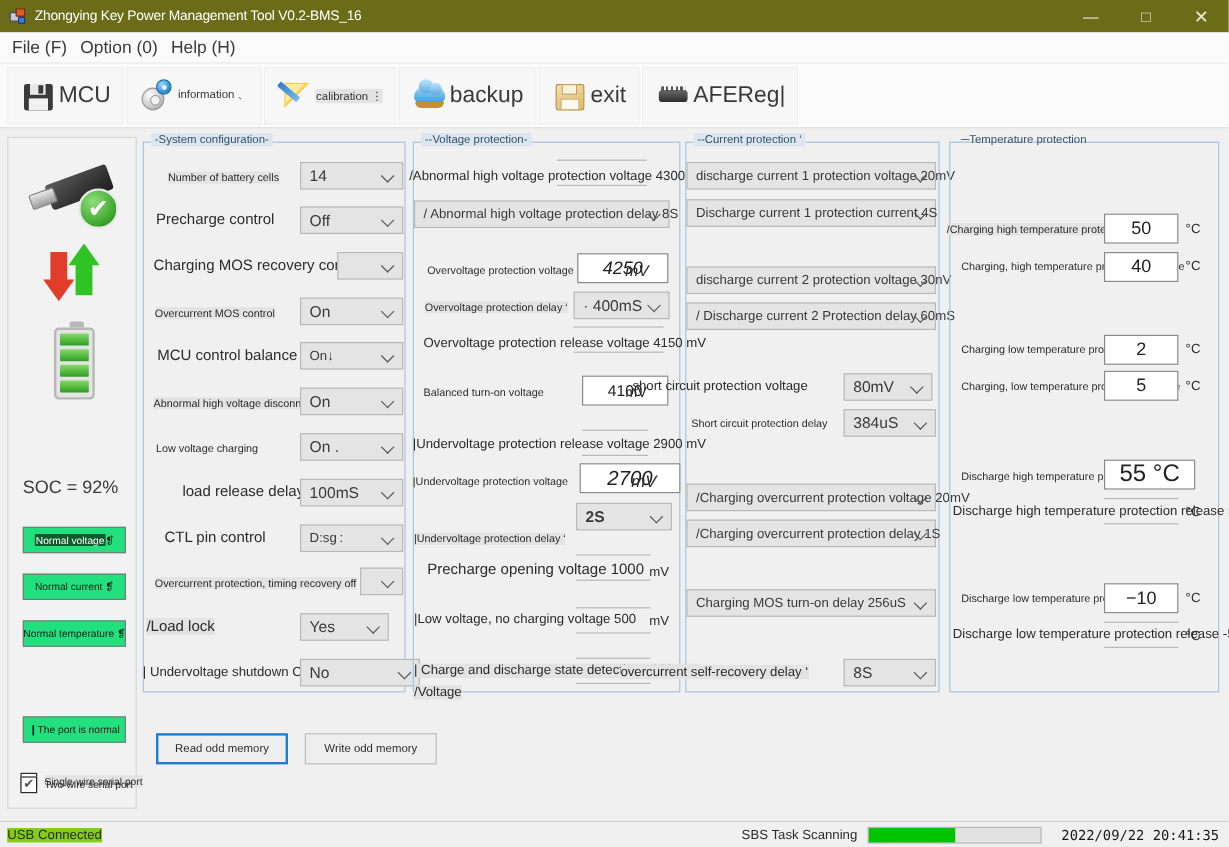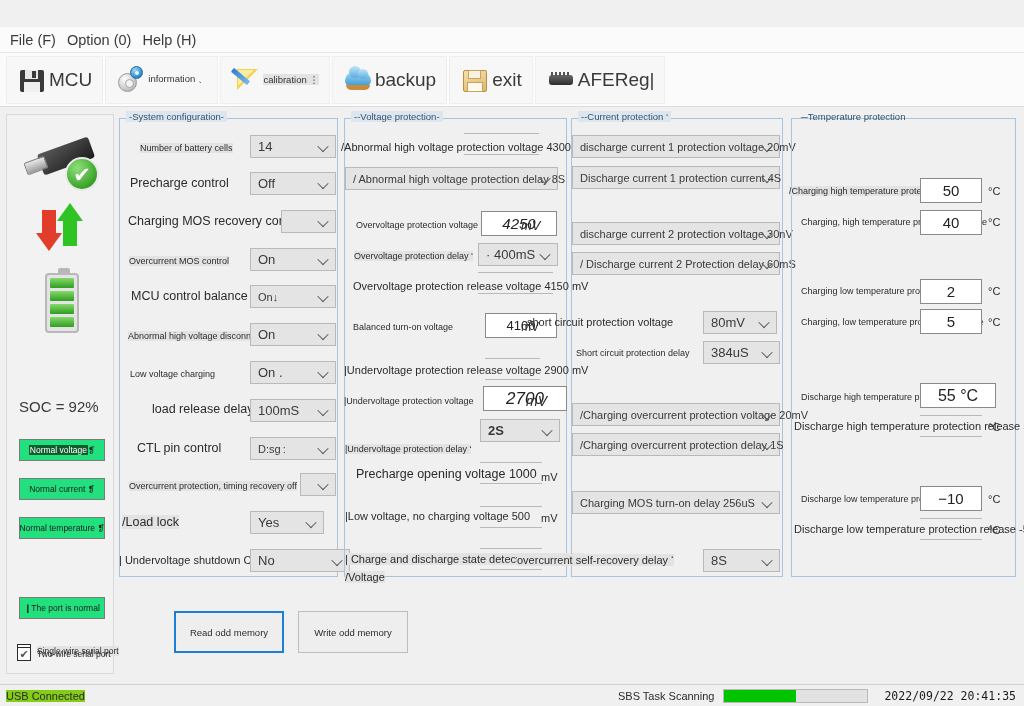--- a/index.html
+++ b/index.html
@@ -327,24 +327,24 @@
   .underline-box {
     position: absolute; height: 22px;
     border-top: 1px solid #b9b9b9; border-bottom: 1px solid #b9b9b9;
     background: transparent;
   }
 
   .unit { position: absolute; font-size: 11px; color: #2b2b2b; }
 
   
   .btn {
-    position: absolute; height: 42px; background: #eeeeee;
+    position: absolute; height: 26px; background: #eeeeee;
     border: 1px solid #bdbdbd;
     display: flex; align-items: center; justify-content: center;
-    font-size: 9.5px; color: #2b2b2b; white-space: nowrap; margin-left: 44px;
+    font-size: 9.5px; color: #2b2b2b; white-space: nowrap;
   }
   .btn.focus { border: 2px solid #1d7fd4; }
 
   
   .statusbar {
     position: absolute; left: 0; bottom: 0; width: 1024px; height: 22px;
     background: #f0f0f0; border-top: 1px solid #d0d0d0;
     display: flex; align-items: center;
   }
   .sb-left {
@@ -363,20 +363,33 @@
   .sb-time {
     position: absolute; right: 8px; font-size: 11.5px; color: #1a1a1a;
     font-family: "DejaVu Sans Mono", monospace; white-space: nowrap;
   }
 </style>
 </head>
 <body>
 
 <div id="app">
 
+  <div class="titlebar">
+    <div class="title-icon">
+      <div class="sq1"></div>
+        <div class="sq2"></div>
+        <div class="sq3"></div>
+    </div>
+    <div class="title-text">Zhongying Key Power Management Tool V0.2-BMS_16</div>
+    <div class="win-btns">
+      <div class="win-btn">—</div>
+      <div class="win-btn">□</div>
+      <div class="win-btn close">✕</div>
+    </div>
+  </div>
 
   <div class="menubar">
     <div class="menu-item">File (F)</div>
     <div class="menu-item">Option (0)</div>
     <div class="menu-item">Help (H)</div>
   </div>
 
   <div class="toolbar">
 
     <div class="tb-btn">
@@ -676,21 +689,21 @@
 
   <div class="lbl" style="left:801px; top:286px;">Charging low temperature protection</div>
   <div class="txtbox plain" style="left:920px; top:279px; width:62px;">2</div>
   <div class="unit" style="left:988px; top:285px;">°C</div>
 
   <div class="lbl" style="left:801px; top:317px;">Charging, low temperature protection, release</div>
   <div class="txtbox plain" style="left:920px; top:309px; width:62px;">5</div>
   <div class="unit" style="left:988px; top:316px;">°C</div>
 
   <div class="lbl" style="left:801px; top:392px;">Discharge high temperature protection</div>
-  <div class="txtbox plain" style="left:920px; top:383px; width:76px; font-size:16px;">55 °C</div>
+  <div class="txtbox plain" style="left:920px; top:383px; width:76px; font-size:20px;">55 °C</div>
 
   <div class="underline-box" style="left:920px; top:415px; width:62px;"></div>
   <div class="lbl mid" style="left:794px; top:420px;">Discharge high temperature protection release 50</div>
   <div class="unit" style="left:988px; top:421px;">°C</div>
 
   <div class="lbl" style="left:801px; top:494px;">Discharge low temperature protection</div>
   <div class="txtbox plain" style="left:920px; top:486px; width:62px;">−10</div>
   <div class="unit" style="left:988px; top:493px;">°C</div>
 
   <div class="underline-box" style="left:920px; top:518px; width:62px;"></div>

